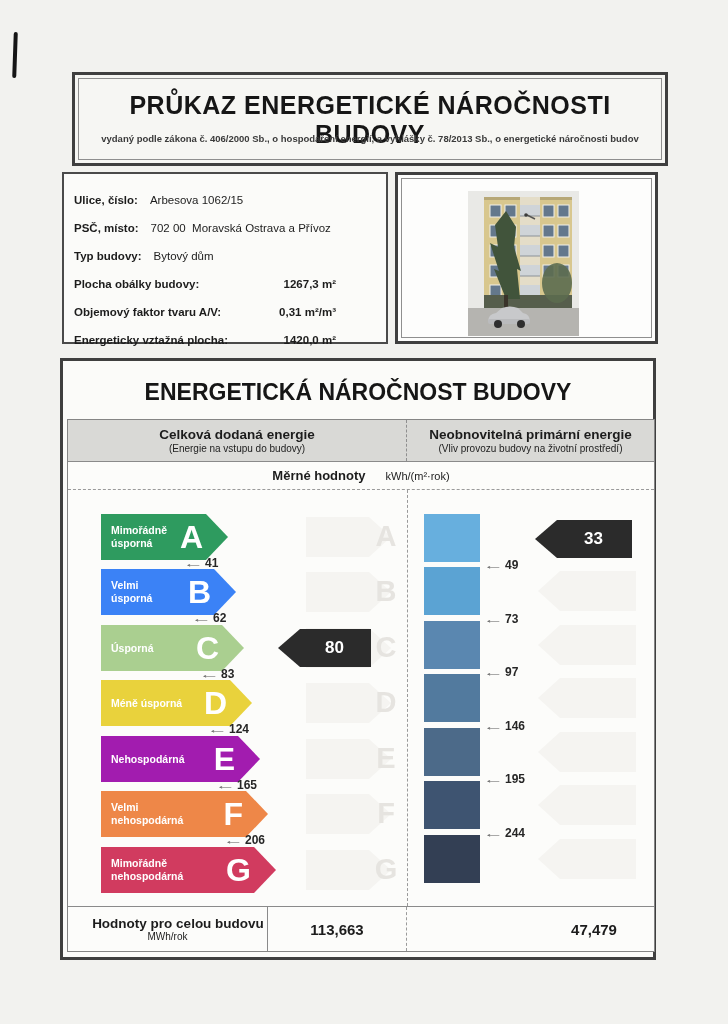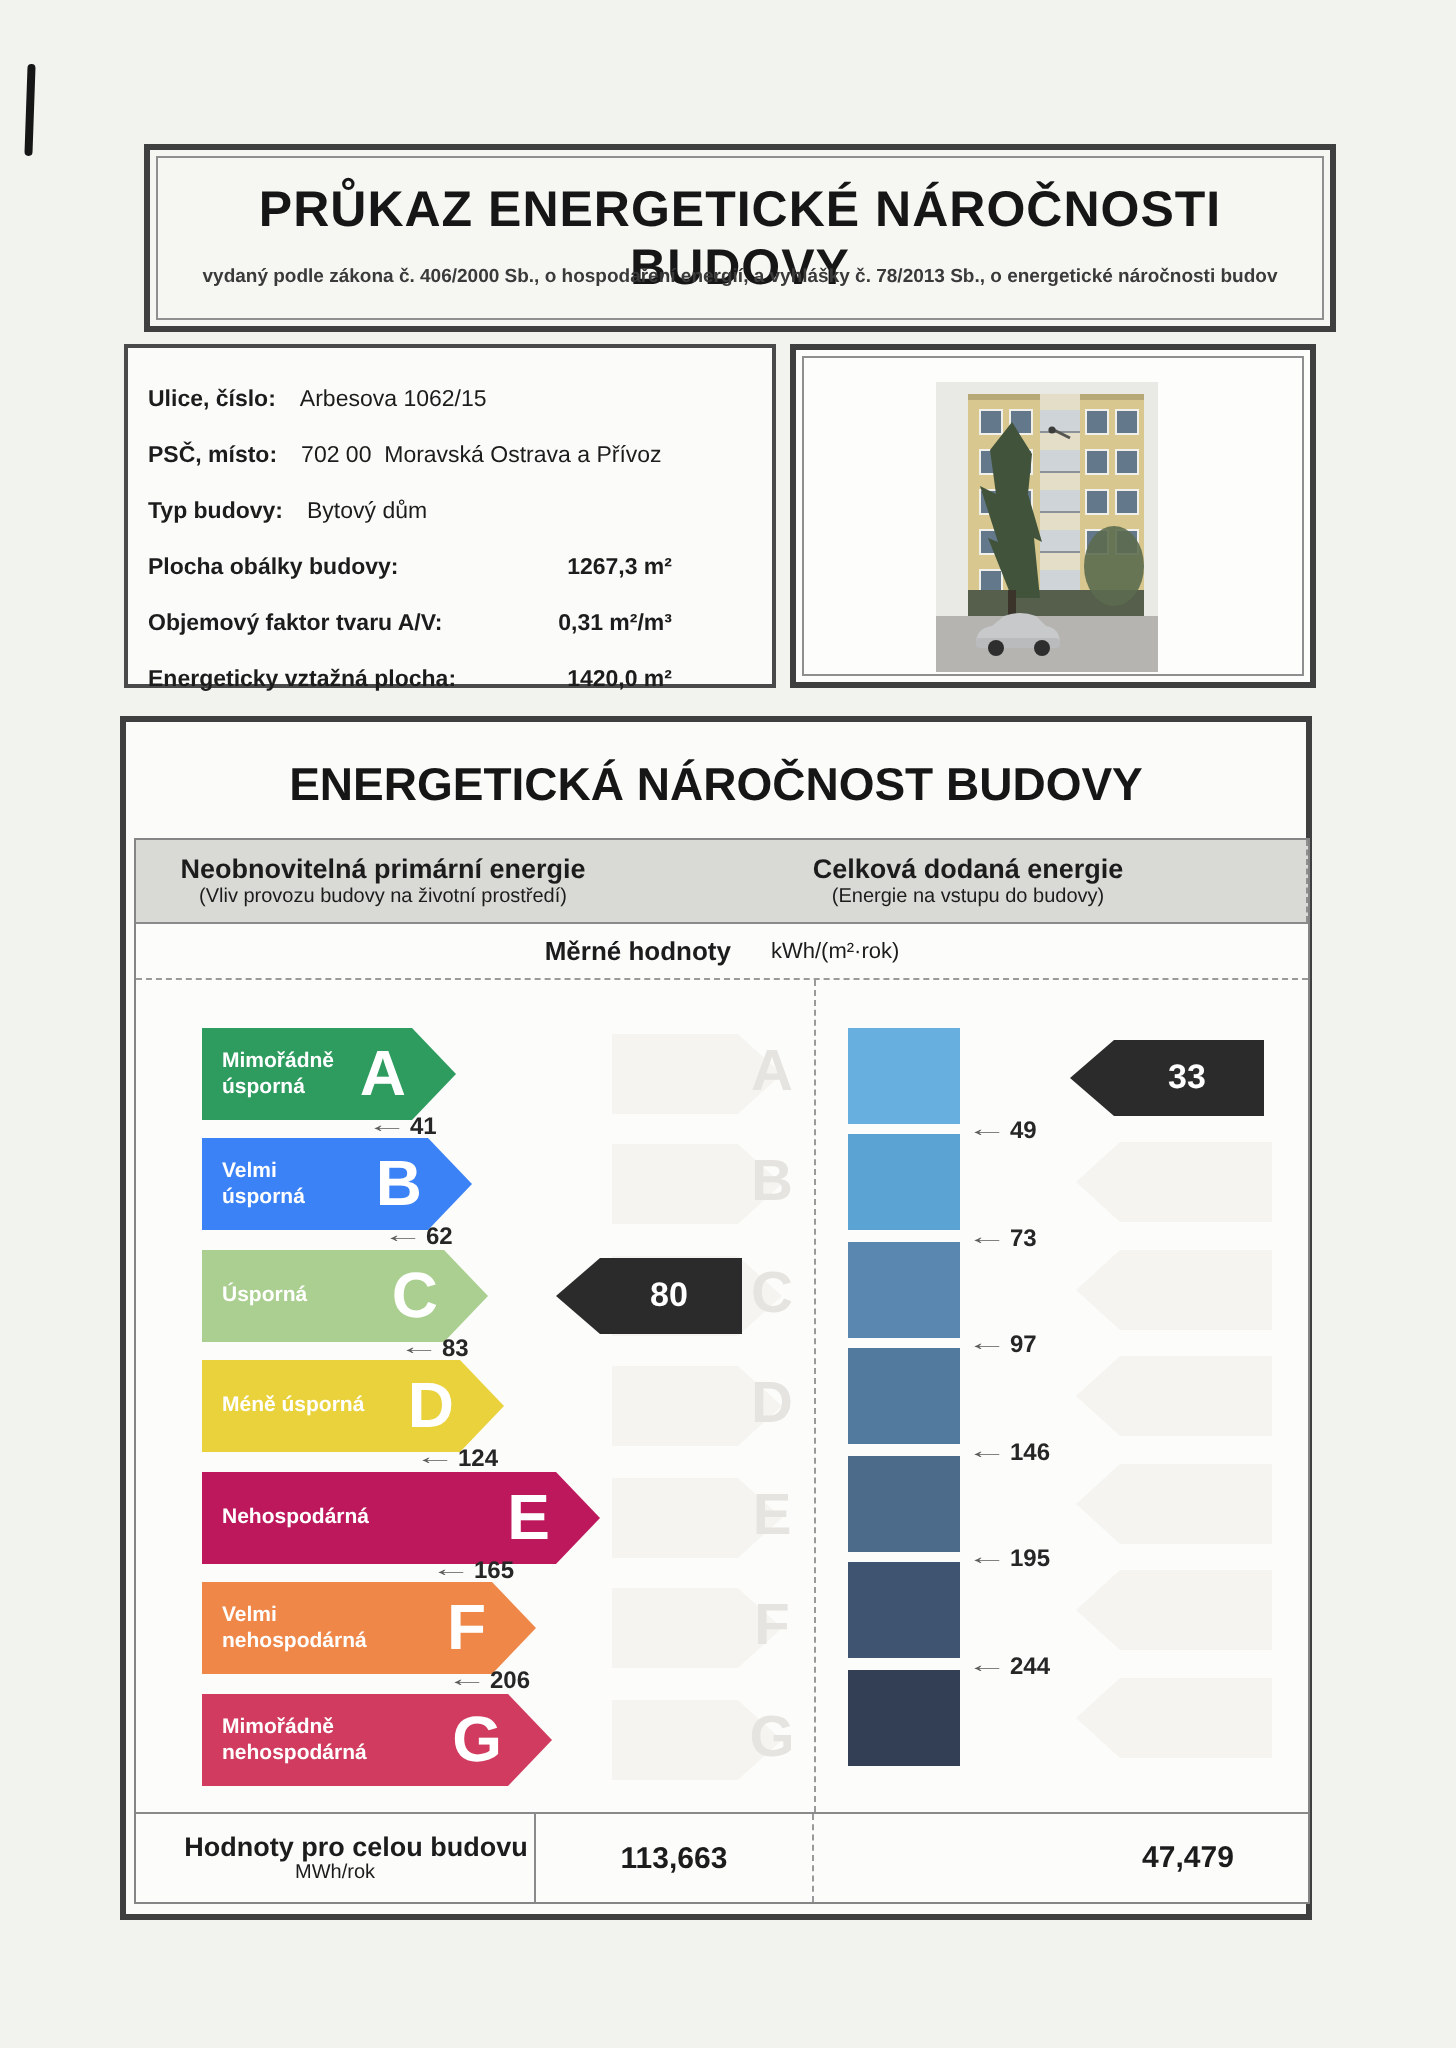--- a/index.html
+++ b/index.html
@@ -192,28 +192,28 @@
     </svg>
   </div>
 </div>
 
 <div class="main-box">
   <div class="main-title">ENERGETICKÁ NÁROČNOST BUDOVY</div>
 
   <div class="content-box">
 
     <div class="band">
+      <div class="band-cell left">
+        <div class="band-title">Celková dodaná energie</div>
+        <div class="band-sub">(Energie na vstupu do budovy)</div>
+      </div>
       <div class="band-cell right">
         <div class="band-title">Neobnovitelná primární energie</div>
         <div class="band-sub">(Vliv provozu budovy na životní prostředí)</div>
       </div>
-      <div class="band-cell left">
-        <div class="band-title">Celková dodaná energie</div>
-        <div class="band-sub">(Energie na vstupu do budovy)</div>
-      </div>
     </div>
 
     <div class="units-row">
       <span class="units-lbl">Měrné hodnoty</span>
       <span class="units-unit">kWh/(m²·rok)</span>
     </div>
 
     <div class="chart">
       <div class="chart-divider"></div>
 
@@ -226,21 +226,21 @@
         <span class="cls-letter">B</span>
       </div>
       <div class="arrow-r cls" style="top: 135px; left: 17px; width: 143px; background-color: rgb(170, 207, 144);">
         <span class="cls-label">Úsporná</span>
         <span class="cls-letter">C</span>
       </div>
       <div class="arrow-r cls" style="top: 190px; left: 17px; width: 151px; background-color: rgb(233, 210, 60);">
         <span class="cls-label">Méně úsporná</span>
         <span class="cls-letter">D</span>
       </div>
-      <div class="arrow-r cls" style="top: 246px; left: 17px; width: 159px; background-color: #be185d; padding-left: 40px;">
+      <div class="arrow-r cls" style="top: 246px; left: 17px; width: 159px; background-color: #a21caf;">
         <span class="cls-label">Nehospodárná</span>
         <span class="cls-letter">E</span>
       </div>
       <div class="arrow-r cls" style="top: 301px; left: 17px; width: 167px; background-color: rgb(238, 135, 72);">
         <span class="cls-label">Velmi nehospodárná</span>
         <span class="cls-letter">F</span>
       </div>
       <div class="arrow-r cls" style="top: 357px; left: 17px; width: 175px; background-color: rgb(209, 59, 95);">
         <span class="cls-label">Mimořádně nehospodárná</span>
         <span class="cls-letter">G</span>

